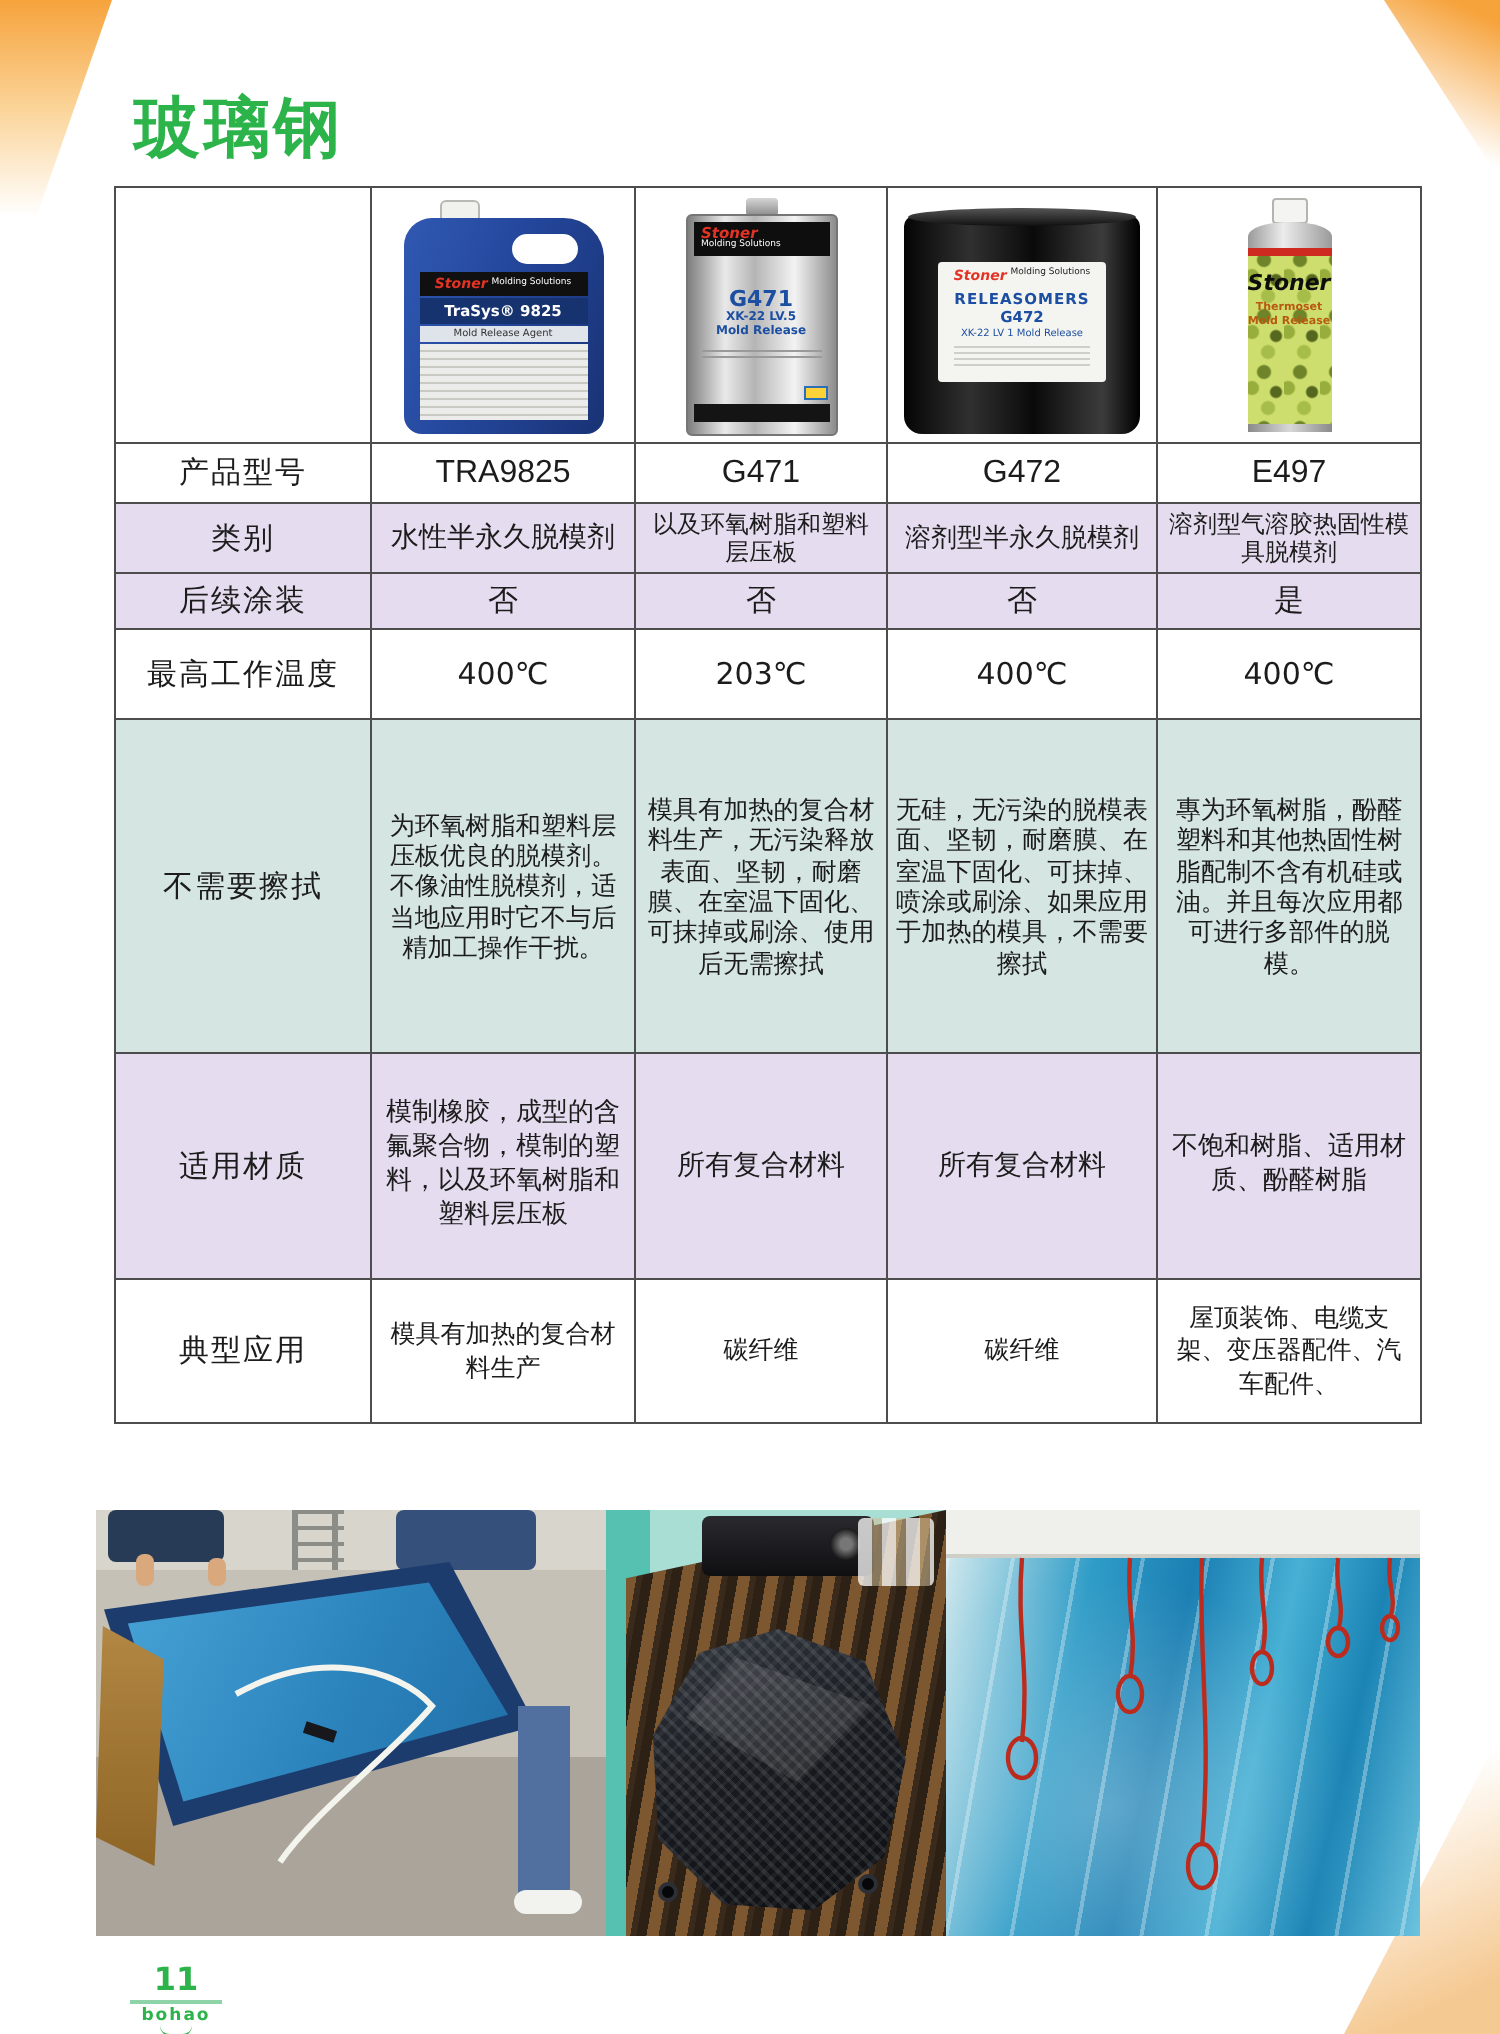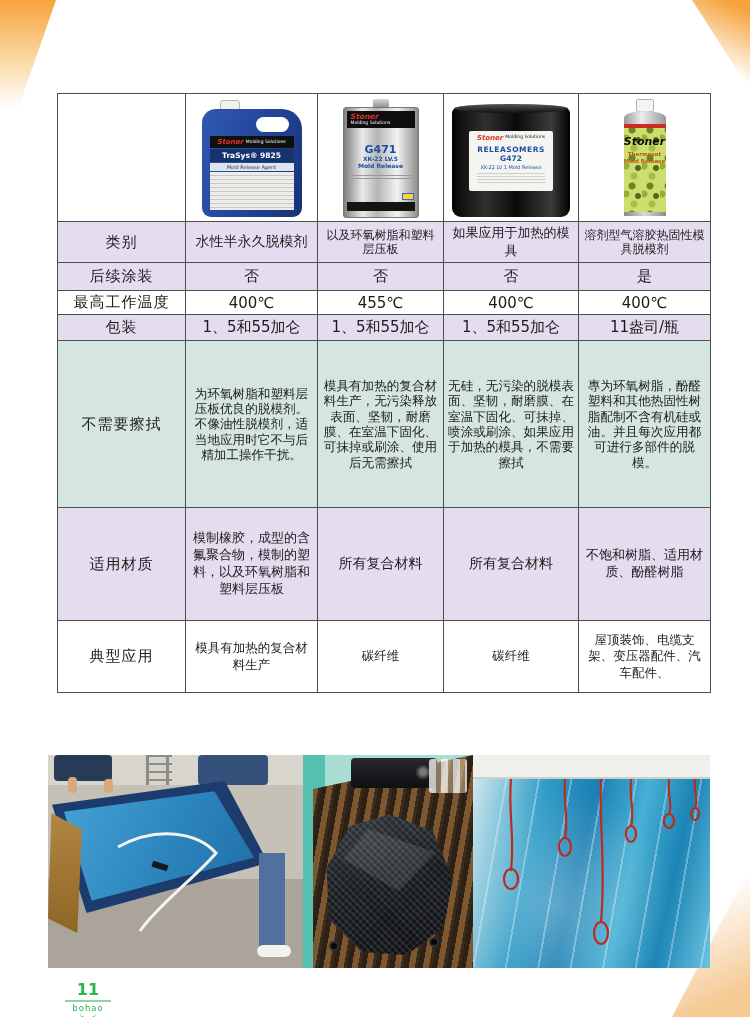--- a/index.html
+++ b/index.html
@@ -141,32 +141,33 @@
 .ph3 .ceil{position:absolute;left:0;top:0;width:100%;height:24px;background:#efefec;
   border-bottom:2px solid #cfcfc8}
 .ph3 .ridges{position:absolute;inset:24px 0 0 0;
   background:repeating-linear-gradient(100deg,rgba(255,255,255,.30) 0 2px,transparent 2px 32px)}
 .ph3 .sheen{position:absolute;inset:0;background:radial-gradient(ellipse at 35% 70%,rgba(255,255,255,.28),transparent 55%)}
 
 
 .footer{position:absolute;left:60px;top:980px;width:56px;text-align:center}
 .footer .num{display:inline-block;font-size:16px;color:#2cb34a;font-weight:600;
   border-bottom:2px solid #8fd4a8;padding:0 12px 1px}
-.footer .logo{margin-top:1px;font-size:8.5px;font-weight:normal;color:#2cb34a;letter-spacing:1px}
+.footer .logo{margin-top:1px;font-size:8.5px;font-weight:bold;color:#2cb34a;letter-spacing:1px}
 .footer .smile{margin:0 auto;width:16px;height:5px;border-bottom:1.6px solid #2cb34a;border-radius:0 0 12px 12px}
 </style>
 </head>
 <body>
 
 <div class="page">
 
   <div class="corner-tl"></div>
   <div class="corner-tr"></div>
   <div class="corner-br"></div>
 
+  <div class="page-title">玻璃钢</div>
 
   <table class="spec">
     <colgroup>
       <col style="width:128px">
         <col style="width:132px">
         <col style="width:126px">
       <col style="width:135px">
         <col style="width:132px">
     </colgroup>
 
@@ -226,53 +227,53 @@
           <div class="sbody"></div>
           <div class="redband"></div>
           <div class="stx">Stoner</div>
           <div class="t2">Thermoset</div>
           <div class="t3">Mold Release</div>
           <div class="srim"></div>
         </div>
       </td>
     </tr>
 
+    <tr style="height:30px">
+      <td class="lblcol">产品型号</td>
+      <td class="model">TRA9825</td>
+      <td class="model">G471</td>
+      <td class="model">G472</td>
+      <td class="model">E497</td>
+    </tr>
 
     <tr class="lav" style="height:35px">
       <td class="lblcol">类别</td>
       <td class="cat1">水性半永久脱模剂</td>
       <td class="catS">以及环氧树脂和塑料层压板</td>
-      <td class="catM">如果应用于加热的模具</td>
+      <td class="catM">溶剂型半永久脱模剂</td>
       <td class="catS">溶剂型气溶胶热固性模具脱模剂</td>
     </tr>
 
 
     <tr class="lav" style="height:28px">
       <td class="lblcol">后续涂装</td>
       <td class="v15">否</td>
       <td class="v15">否</td>
       <td class="v15">否</td>
       <td class="v15">是</td>
     </tr>
 
-    <tr style="height:24px">
+    <tr style="height:45px">
       <td class="lblcol">最高工作温度</td>
       <td class="v15">400℃</td>
-      <td class="v15">455℃</td>
+      <td class="v15">203℃</td>
       <td class="v15">400℃</td>
       <td class="v15">400℃</td>
     </tr>
 
-    <tr class="lav" style="height:26px">
-      <td class="lblcol">包装</td>
-      <td class="v15">1、5和55加仑</td>
-      <td class="v15">1、5和55加仑</td>
-      <td class="v15">1、5和55加仑</td>
-      <td class="v15">11盎司/瓶</td>
-    </tr>
 
     <tr class="cyan" style="height:167px">
       <td class="lblcol">不需要擦拭</td>
       <td class="feat">为环氧树脂和塑料层压板优良的脱模剂。不像油性脱模剂，适当地应用时它不与后精加工操作干扰。</td>
       <td class="feat">模具有加热的复合材料生产，无污染释放表面、坚韧，耐磨膜、在室温下固化、可抹掉或刷涂、使用后无需擦拭</td>
       <td class="feat">无硅，无污染的脱模表面、坚韧，耐磨膜、在室温下固化、可抹掉、喷涂或刷涂、如果应用于加热的模具，不需要擦拭</td>
       <td class="feat">專为环氧树脂，酚醛塑料和其他热固性树脂配制不含有机硅或油。并且每次应用都可进行多部件的脱模。</td>
     </tr>
 
     <tr class="lav" style="height:113px">

